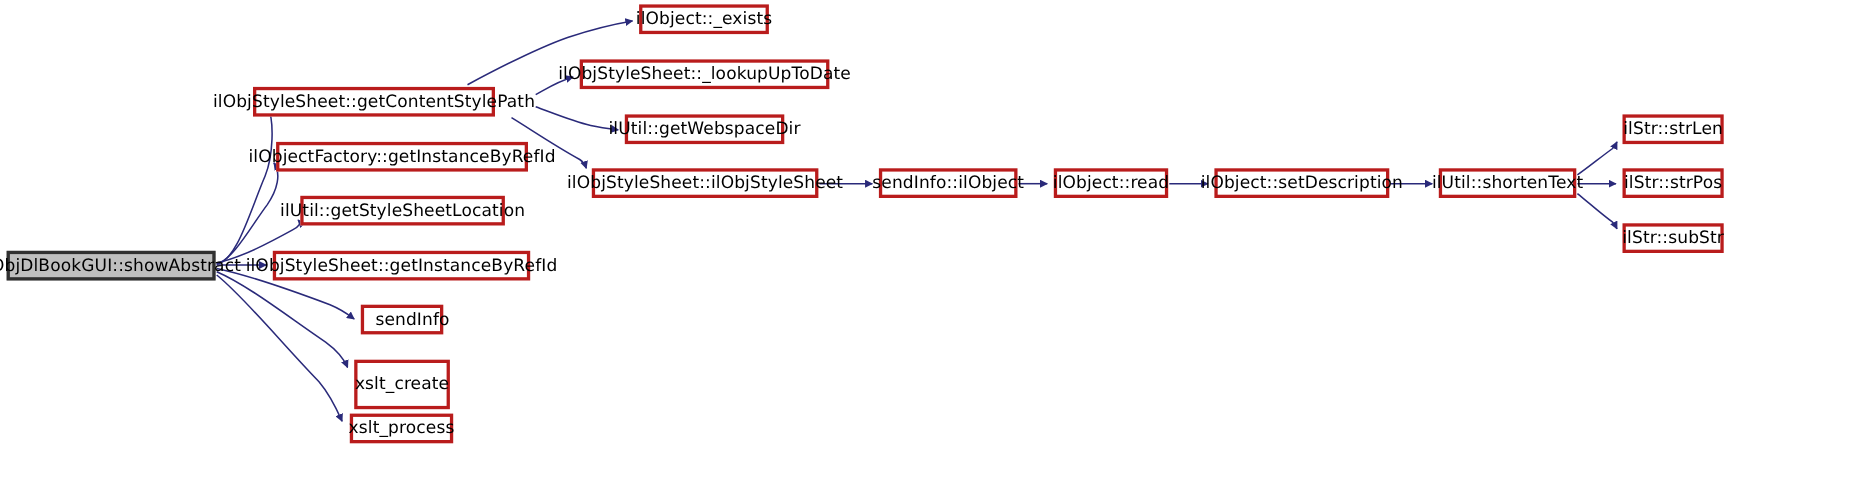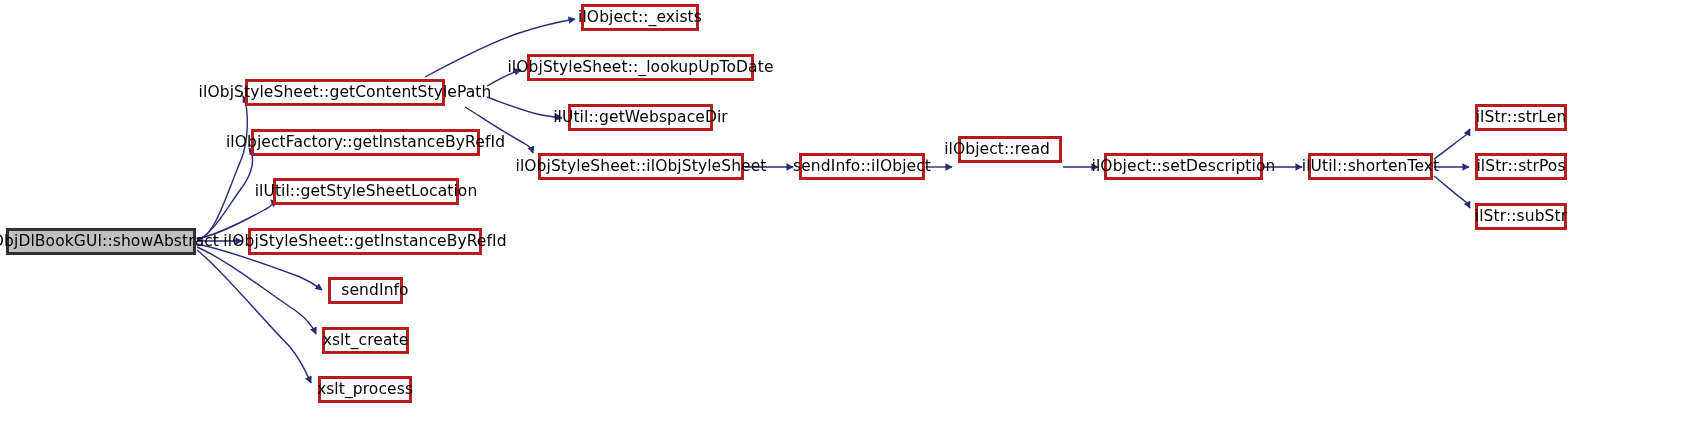--- a/index.html
+++ b/index.html
@@ -78,57 +78,57 @@
         <path d="M 1264,167 L 1302,167" stroke="#2a2a7a" marker-end="url(#arrow)"></path>
         <path d="M 1434,159 C 1444,152 1455,143 1466,135 C 1468,133 1469,131 1470,129" stroke="#2a2a7a" marker-end="url(#arrow)"></path>
         <path d="M 1434,167 L 1469,167" stroke="#2a2a7a" marker-end="url(#arrow)"></path>
         <path d="M 1434,176 C 1444,184 1455,194 1466,202 C 1468,204 1469,206 1470,208" stroke="#2a2a7a" marker-end="url(#arrow)"></path>
       </g>
   </svg>
   <div id="node-group">
       <div class="node root" style="left: 6px; top: 228px; width: 190px; height: 27px;">
         <span class="node-label">ilObjDlBookGUI::showAbstract</span>
       </div>
-      <div class="node" style="left: 245px; top: 79px; width: 200px; height: 27px;">
+      <div class="node" style="left: 230px; top: 79px; width: 220px; height: 27px;">
         <span class="node-label">ilObjStyleSheet::getContentStylePath</span>
       </div>
       <div class="node" style="left: 251px; top: 129px; width: 229px; height: 27px;">
         <span class="node-label">ilObjectFactory::getInstanceByRefId</span>
       </div>
       <div class="node" style="left: 273px; top: 178px; width: 186px; height: 27px;">
         <span class="node-label">ilUtil::getStyleSheetLocation</span>
       </div>
       <div class="node" style="left: 248px; top: 228px; width: 234px; height: 27px;">
         <span class="node-label">ilObjStyleSheet::getInstanceByRefId</span>
       </div>
       <div class="node" style="left: 328px; top: 277px; width: 75px; height: 27px; padding-left: 28px;">
         <span class="node-label">sendInfo</span>
       </div>
-      <div class="node" style="left: 322px; top: 327px; width: 87px; height: 27px;">
+      <div class="node" style="left: 322px; top: 327px; width: 87px; height: 45px;">
         <span class="node-label">xslt_create</span>
       </div>
       <div class="node" style="left: 318px; top: 376px; width: 94px; height: 27px;">
         <span class="node-label">xslt_process</span>
       </div>
       <div class="node" style="left: 581px; top: 4px; width: 118px; height: 27px;">
         <span class="node-label">ilObject::_exists</span>
       </div>
       <div class="node" style="left: 527px; top: 54px; width: 227px; height: 27px;">
         <span class="node-label">ilObjStyleSheet::_lookupUpToDate</span>
       </div>
       <div class="node" style="left: 568px; top: 104px; width: 145px; height: 27px;">
         <span class="node-label">ilUtil::getWebspaceDir</span>
       </div>
       <div class="node" style="left: 538px; top: 153px; width: 206px; height: 27px;">
         <span class="node-label">ilObjStyleSheet::ilObjStyleSheet</span>
       </div>
       <div class="node" style="left: 799px; top: 153px; width: 126px; height: 27px;">
         <span class="node-label">sendInfo::ilObject</span>
       </div>
-      <div class="node" style="left: 958px; top: 136px; width: 104px; height: 27px; justify-content: flex-end;">
+      <div class="node" style="left: 958px; top: 153px; width: 104px; height: 27px;">
         <span class="node-label">ilObject::read</span>
       </div>
       <div class="node" style="left: 1104px; top: 153px; width: 159px; height: 27px;">
         <span class="node-label">ilObject::setDescription</span>
       </div>
       <div class="node" style="left: 1308px; top: 153px; width: 125px; height: 27px;">
         <span class="node-label">ilUtil::shortenText</span>
       </div>
       <div class="node" style="left: 1475px; top: 104px; width: 92px; height: 27px;">
         <span class="node-label">ilStr::strLen</span>

